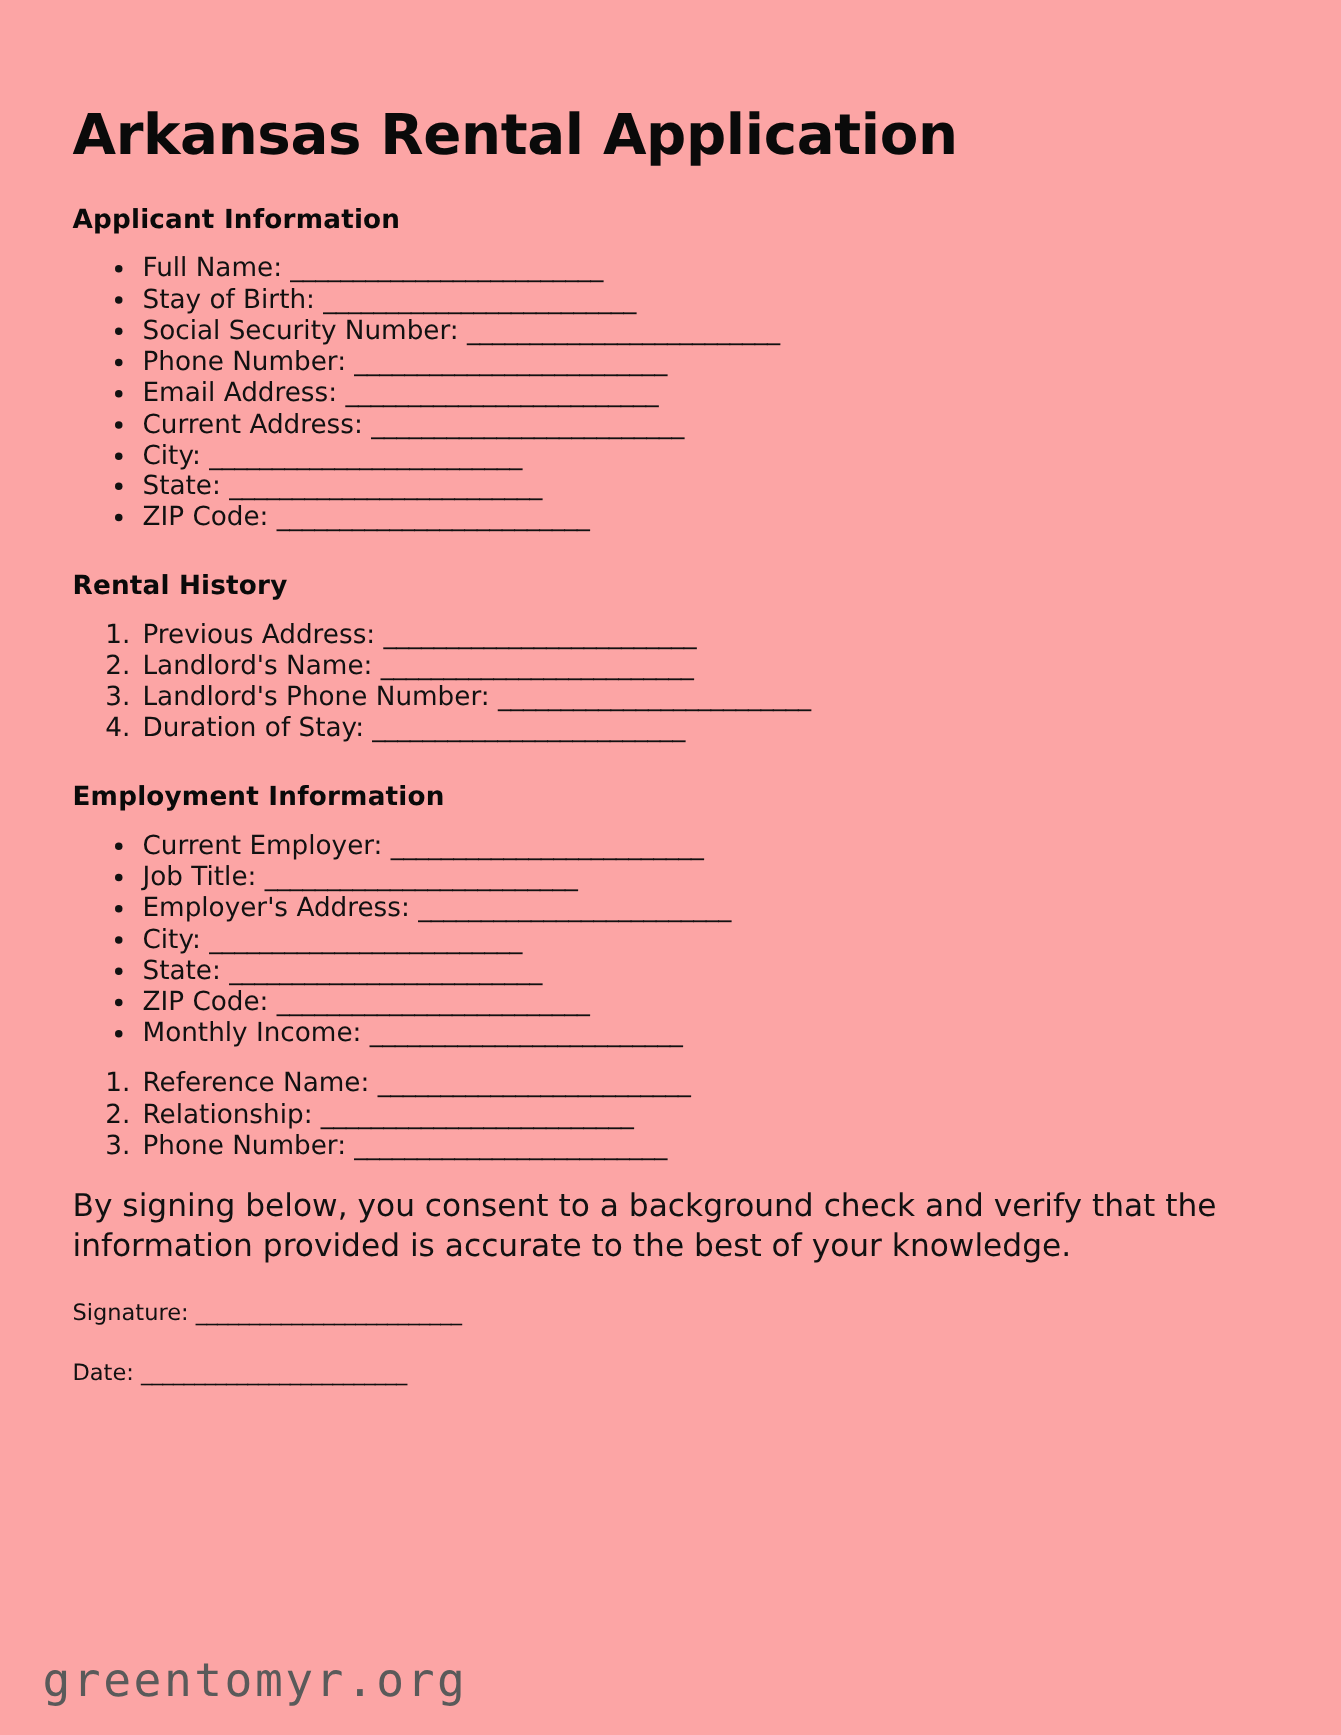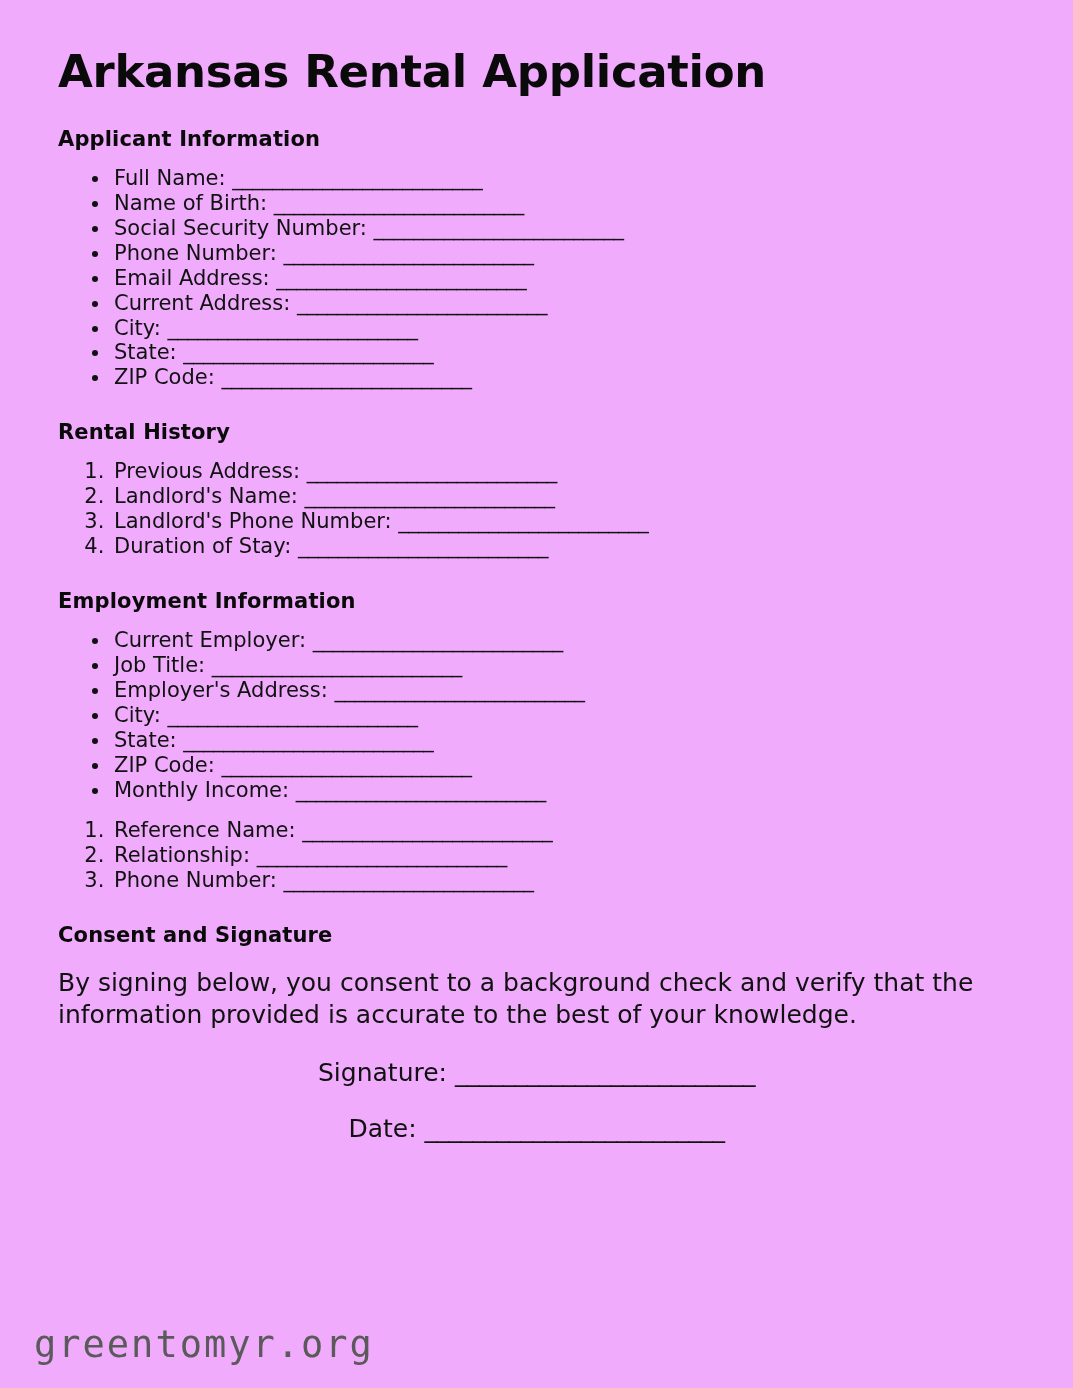--- a/index.html
+++ b/index.html
@@ -11,22 +11,22 @@
     width: 1073px;
     height: 1388px;
     position: relative;
     font-family: "DejaVu Sans", "Liberation Sans", sans-serif;
     color: #000000;
     overflow: hidden;
   }
   .page {
     position: absolute;
     inset: 0;
-    background: #f0abfc;
-    padding: 38px 58px 0 58px;
+    background: #fca5a5;
+    padding: 74px 58px 0 58px;
     box-sizing: border-box;
   }
   .doc-title {
     font-size: 45px;
     font-weight: bold;
     letter-spacing: -0.3px;
     line-height: 1.08;
     margin: 10px 0 0 0;
     color: #0a0a0a;
   }
@@ -67,25 +67,24 @@
     letter-spacing: -0.5px;
   }
   .consent-text {
     font-size: 25px;
     line-height: 1.28;
     margin: 20px 0 0 0;
     max-width: 960px;
     color: #111111;
   }
   .sig-line {
-    font-size: 25px;
+    font-size: 18px;
     margin: 27px 0 0 0;
     color: #111111;
     white-space: nowrap;
-    text-align: center;
   }
   .watermark {
     position: absolute;
     left: 34px;
     bottom: 22px;
     font-family: "DejaVu Sans Mono", "Liberation Mono", monospace;
     font-size: 37px;
     letter-spacing: 2px;
     color: #5a5a5a;
   }
@@ -94,21 +93,21 @@
 <body>
 
 <div class="page">
 
   <h1 class="doc-title">Arkansas Rental Application</h1>
 
 
   <h2 class="section-heading">Applicant Information</h2>
   <ul class="field-list">
     <li><span>Full Name: </span><span class="blank">_________________________</span></li>
-    <li><span>Name of Birth: </span><span class="blank">_________________________</span></li>
+    <li><span>Stay of Birth: </span><span class="blank">_________________________</span></li>
     <li><span>Social Security Number: </span><span class="blank">_________________________</span></li>
     <li><span>Phone Number: </span><span class="blank">_________________________</span></li>
     <li><span>Email Address: </span><span class="blank">_________________________</span></li>
     <li><span>Current Address: </span><span class="blank">_________________________</span></li>
     <li><span>City: </span><span class="blank">_________________________</span></li>
     <li><span>State: </span><span class="blank">_________________________</span></li>
     <li><span>ZIP Code: </span><span class="blank">_________________________</span></li>
   </ul>
 
   <h2 class="section-heading">Rental History</h2>
@@ -129,21 +128,20 @@
     <li><span>ZIP Code: </span><span class="blank">_________________________</span></li>
     <li><span>Monthly Income: </span><span class="blank">_________________________</span></li>
   </ul>
 
   <ol class="field-list">
     <li><span>Reference Name: </span><span class="blank">_________________________</span></li>
     <li><span>Relationship: </span><span class="blank">_________________________</span></li>
     <li><span>Phone Number: </span><span class="blank">_________________________</span></li>
   </ol>
 
-  <h2 class="section-heading">Consent and Signature</h2>
   <p class="consent-text">By signing below, you consent to a background check and verify that the information provided is accurate to the best of your knowledge.</p>
 
   <p class="sig-line"><span>Signature: </span><span class="blank">_________________________</span></p>
 
   <p class="sig-line"><span>Date: </span><span class="blank">_________________________</span></p>
 
   <div class="watermark">greentomyr.org</div>
 
 </div>
 

